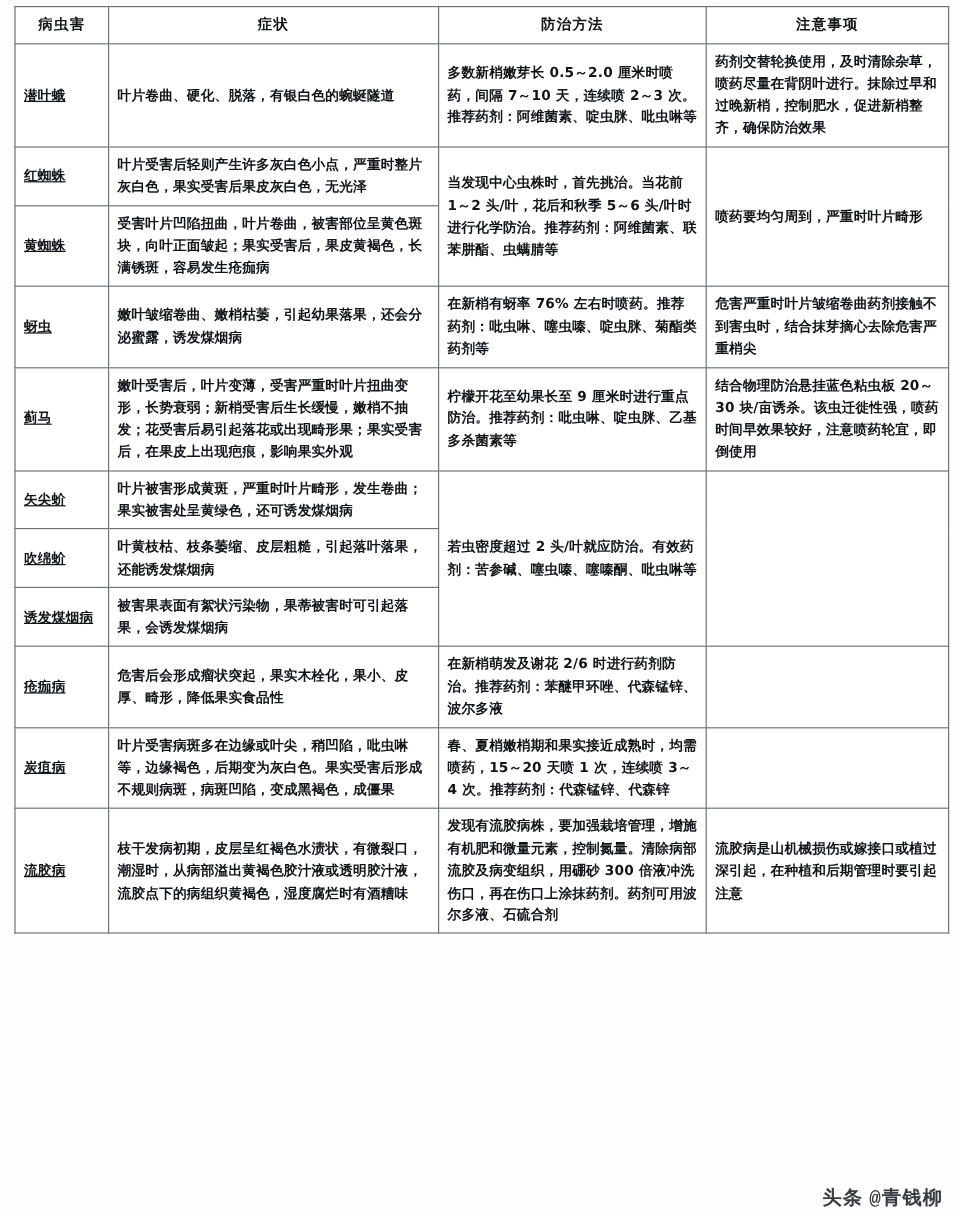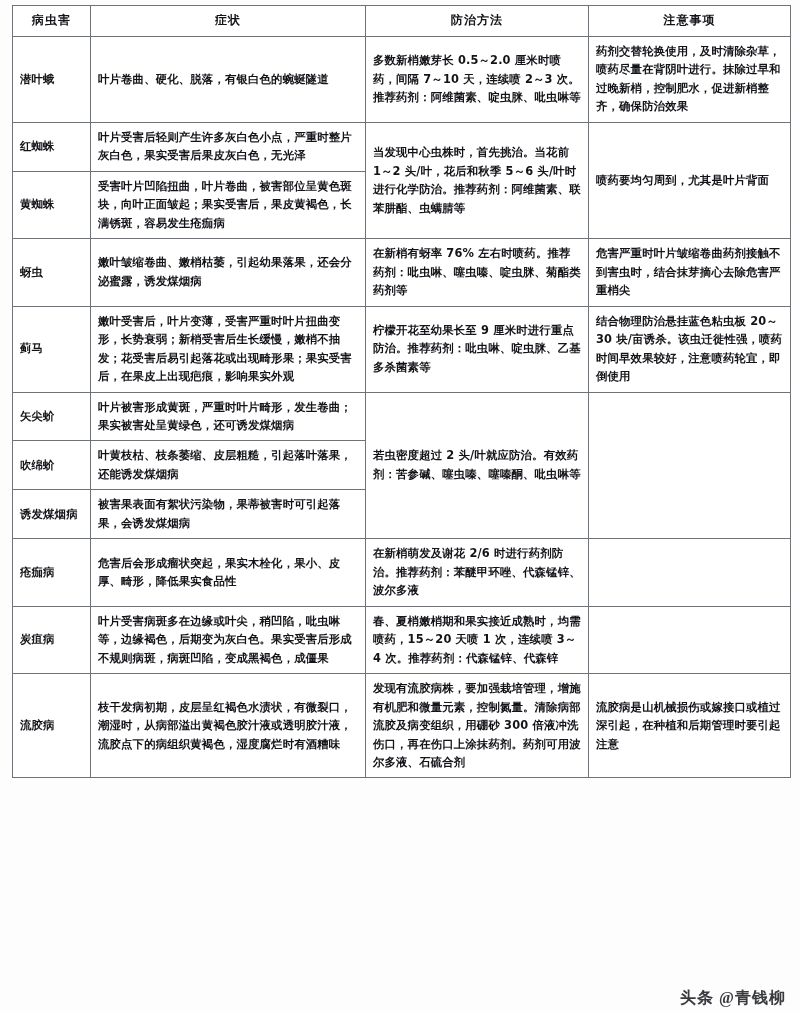--- a/index.html
+++ b/index.html
@@ -55,20 +55,21 @@
     padding-top: 3px;
     padding-bottom: 3px;
     letter-spacing: 1.1px;
   }
   td.name-cell {
     text-align: center;
     letter-spacing: 0.6px;
     font-size: 11.6px;
     padding-left: 2px;
     padding-right: 2px;
+    text-decoration: underline;
   }
   td.body-cell {
     text-align: justify;
     text-justify: inter-ideograph;
   }
   td.empty-cell {
     padding: 0;
   }
   col.c-name  { width: 78px; }
   col.c-sym   { width: 275px; }
@@ -78,21 +79,21 @@
   .watermark {
     position: absolute;
     right: 14px;
     bottom: 3px;
     font-size: 16px;
     font-weight: bold;
     color: #2a2b2f;
     letter-spacing: 1px;
     white-space: nowrap;
     opacity: 0.92;
-    font-family: Liberation Serif, serif;
+    font-family: Liberation Mono, monospace;
   }
   .watermark .wm-mark { margin-right: 5px; }
 </style>
 </head>
 <body>
 
 <div class="sheet">
 
   <table class="pest-table">
     <colgroup>
@@ -113,21 +114,21 @@
         <tr>
           <td class="name-cell">潜叶蛾</td>
           <td class="body-cell">叶片卷曲、硬化、脱落，有银白色的蜿蜒隧道</td>
           <td class="body-cell">多数新梢嫩芽长 0.5～2.0 厘米时喷药，间隔 7～10 天，连续喷 2～3 次。推荐药剂：阿维菌素、啶虫脒、吡虫啉等</td>
           <td class="body-cell">药剂交替轮换使用，及时清除杂草，喷药尽量在背阴叶进行。抹除过早和过晚新梢，控制肥水，促进新梢整齐，确保防治效果</td>
         </tr>
         <tr>
           <td class="name-cell">红蜘蛛</td>
           <td class="body-cell">叶片受害后轻则产生许多灰白色小点，严重时整片灰白色，果实受害后果皮灰白色，无光泽</td>
           <td class="body-cell" rowspan="2">当发现中心虫株时，首先挑治。当花前 1～2 头/叶，花后和秋季 5～6 头/叶时进行化学防治。推荐药剂：阿维菌素、联苯肼酯、虫螨腈等</td>
-          <td class="body-cell" rowspan="2">喷药要均匀周到，尤其是叶片背面</td>
+          <td class="body-cell" rowspan="2">喷药要均匀周到，严重时叶片畸形</td>
         </tr>
         <tr>
           <td class="name-cell">黄蜘蛛</td>
           <td class="body-cell">受害叶片凹陷扭曲，叶片卷曲，被害部位呈黄色斑块，向叶正面皱起；果实受害后，果皮黄褐色，长满锈斑，容易发生疮痂病</td>
         </tr>
         <tr>
           <td class="name-cell">蚜虫</td>
           <td class="body-cell">嫩叶皱缩卷曲、嫩梢枯萎，引起幼果落果，还会分泌蜜露，诱发煤烟病</td>
           <td class="body-cell">在新梢有蚜率 76% 左右时喷药。推荐药剂：吡虫啉、噻虫嗪、啶虫脒、菊酯类药剂等</td>
           <td class="body-cell">危害严重时叶片皱缩卷曲药剂接触不到害虫时，结合抹芽摘心去除危害严重梢尖</td>

